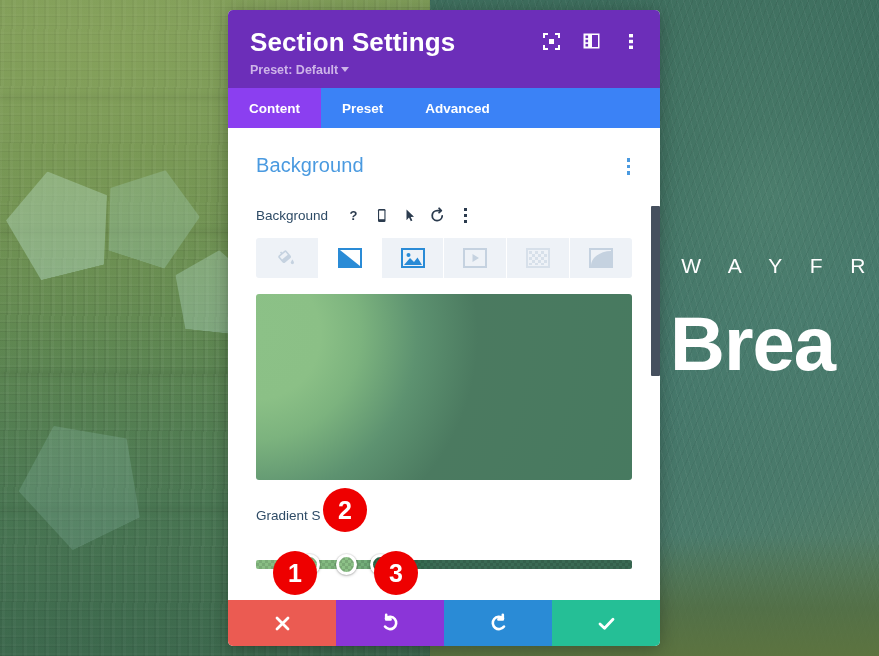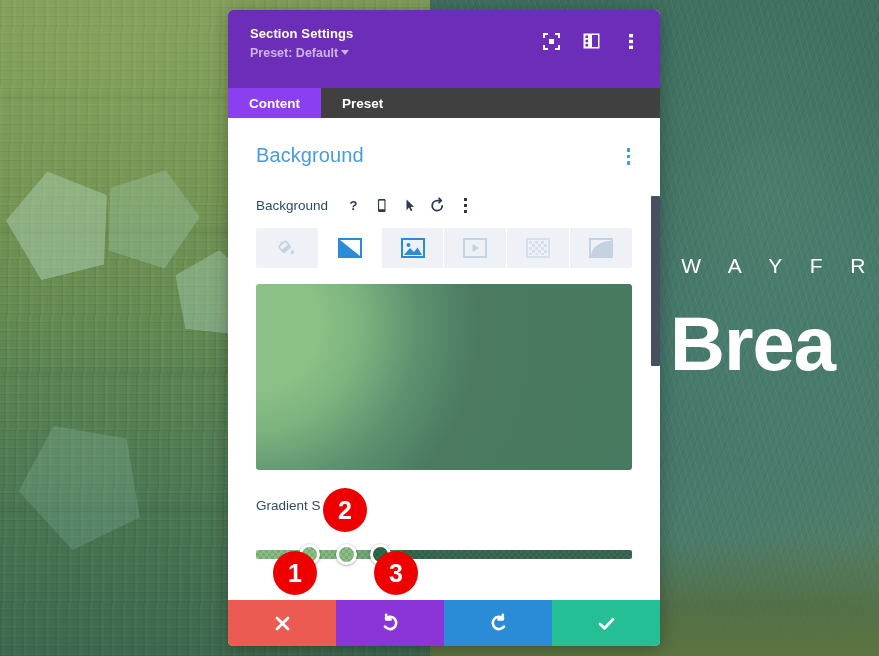--- a/index.html
+++ b/index.html
@@ -151,21 +151,21 @@
     background: #6c2eb9;
     padding: 16px 20px 12px 22px;
     display: flex;
     align-items: flex-start;
     flex: 0 0 auto;
     height: 78px;
   }
   .header-text { flex: 1 1 auto; }
   .modal-title {
     color: #ffffff;
-    font-size: 13px;
+    font-size: 26px;
     font-weight: bold;
     letter-spacing: 0.1px;
     line-height: 1.25;
   }
   .modal-preset {
     margin-top: 4px;
     color: #cdb4e8;
     font-size: 12.5px;
     font-weight: bold;
     cursor: pointer;
@@ -190,23 +190,23 @@
     width: 18px; height: 18px;
     display: flex; align-items: center; justify-content: center;
     cursor: pointer;
     color: #ffffff;
   }
   .hicon svg { display: block; }
 
   
   .tabs {
     display: flex;
-    background: #404040;
+    background: #3b82f6;
     flex: 0 0 auto;
-    height: 30px;
+    height: 40px;
   }
   .tab {
     padding: 0 21px;
     display: flex;
     align-items: center;
     color: #ffffff;
     font-size: 13.5px;
     font-weight: bold;
     cursor: pointer;
     white-space: nowrap;
@@ -461,20 +461,23 @@
         </div>
       </div>
     </div>
 
     <div class="tabs">
       <div class="tab active">
         <span>Content</span>
       </div>
       <div class="tab">
         <span>Preset</span>
+      </div>
+      <div class="tab">
+        <span>Advanced</span>
       </div>
     </div>
 
     <div class="modal-body">
 
       <div class="section-head">
         <div class="section-title">Background</div>
         <div class="dots-vert">
           <i></i>
             <i></i>

